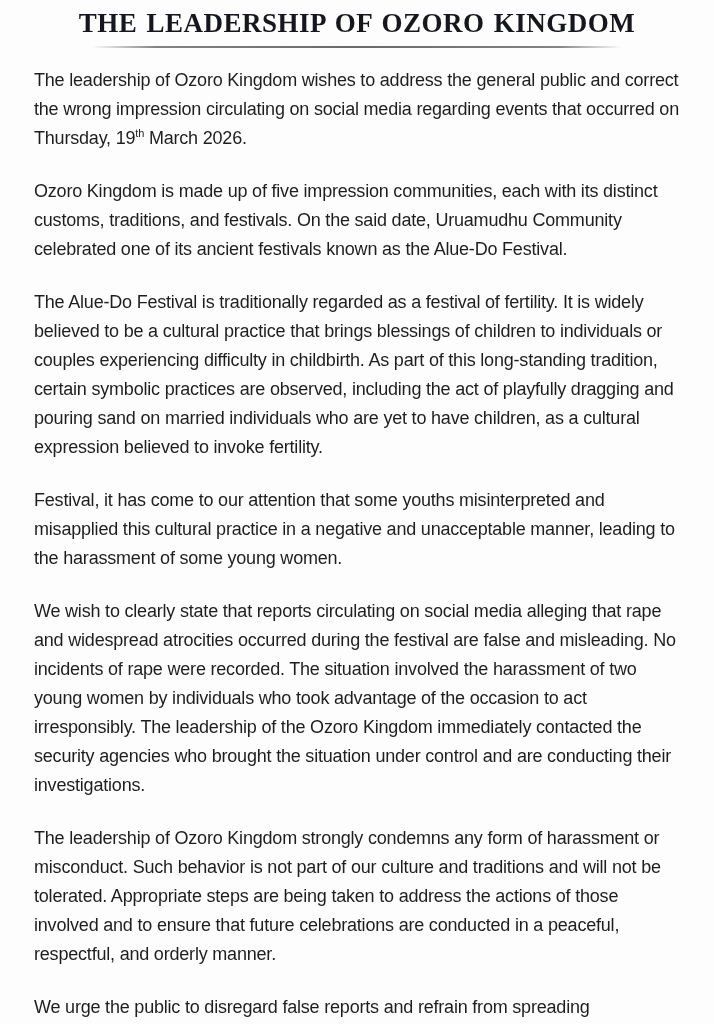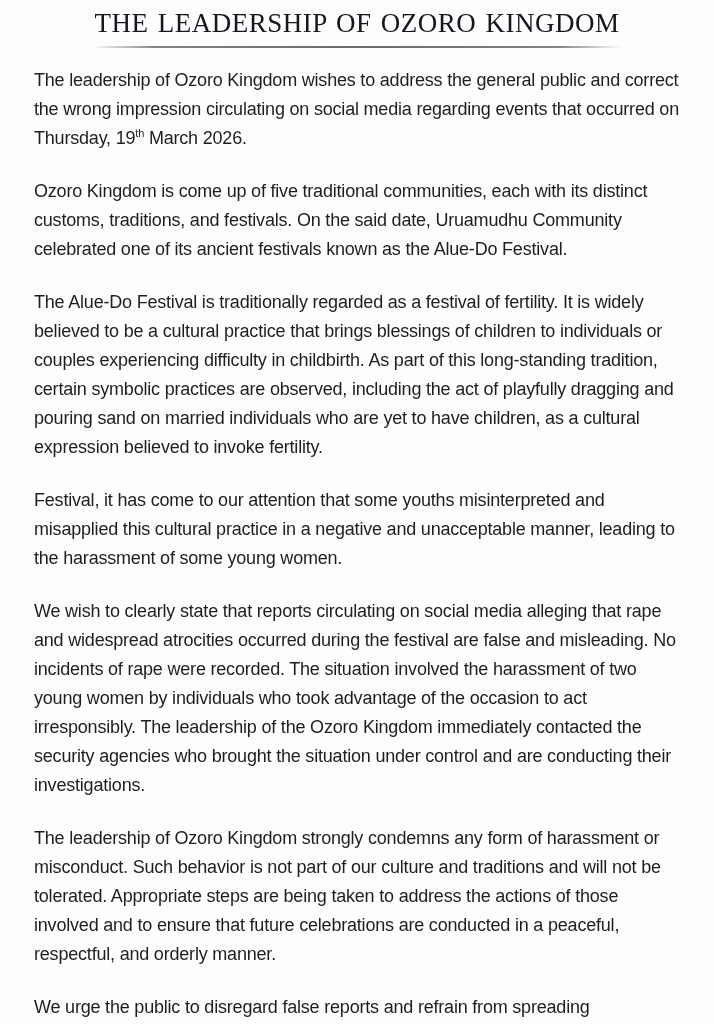--- a/index.html
+++ b/index.html
@@ -14,21 +14,21 @@
     margin: 0 auto;
     background: #fdfdfd;
     color: #1b1b1b;
     font-family: "Liberation Sans", "DejaVu Sans", sans-serif;
     overflow: hidden;
     box-sizing: border-box;
     padding: 6px 34px 0 34px;
   }
   .doc-title {
     font-family: "Liberation Serif", "DejaVu Serif", serif;
-    font-weight: normal;
+    font-weight: bold;
     font-size: 27px;
     letter-spacing: 0.5px;
     text-align: center;
     color: #16161f;
     margin: 2px 0 0 0;
     word-spacing: 2px;
   }
   .title-rule {
     height: 2px;
     width: 530px;
@@ -54,21 +54,21 @@
 <div class="page">
 
   <h1 class="doc-title">THE LEADERSHIP OF OZORO KINGDOM</h1>
 
   <div class="title-rule"></div>
 
   <div class="body-text">
 
     <p><span>The leadership of Ozoro Kingdom wishes to address the general public and correct the wrong impression circulating on social media regarding events that occurred on Thursday, 19</span><sup>th</sup><span> March 2026.</span></p>
 
-    <p>Ozoro Kingdom is come up of five traditional communities, each with its distinct customs, traditions, and festivals. On the said date, Uruamudhu Community celebrated one of its ancient festivals known as the Alue-Do Festival.</p>
+    <p>Ozoro Kingdom is made up of five impression communities, each with its distinct customs, traditions, and festivals. On the said date, Uruamudhu Community celebrated one of its ancient festivals known as the Alue-Do Festival.</p>
 
     <p>The Alue-Do Festival is traditionally regarded as a festival of fertility. It is widely believed to be a cultural practice that brings blessings of children to individuals or couples experiencing difficulty in childbirth. As part of this long-standing tradition, certain symbolic practices are observed, including the act of playfully dragging and pouring sand on married individuals who are yet to have children, as a cultural expression believed to invoke fertility.</p>
 
     <p>Festival, it has come to our attention that some youths misinterpreted and misapplied this cultural practice in a negative and unacceptable manner, leading to the harassment of some young women.</p>
 
     <p>We wish to clearly state that reports circulating on social media alleging that rape and widespread atrocities occurred during the festival are false and misleading. No incidents of rape were recorded. The situation involved the harassment of two young women by individuals who took advantage of the occasion to act irresponsibly. The leadership of the Ozoro Kingdom immediately contacted the security agencies who brought the situation under control and are conducting their investigations.</p>
 
     <p>The leadership of Ozoro Kingdom strongly condemns any form of harassment or misconduct. Such behavior is not part of our culture and traditions and will not be tolerated. Appropriate steps are being taken to address the actions of those involved and to ensure that future celebrations are conducted in a peaceful, respectful, and orderly manner.</p>
 
     <p>We urge the public to disregard false reports and refrain from spreading misinformation that may tarnish the image of our cherished cultural heritage.</p>

